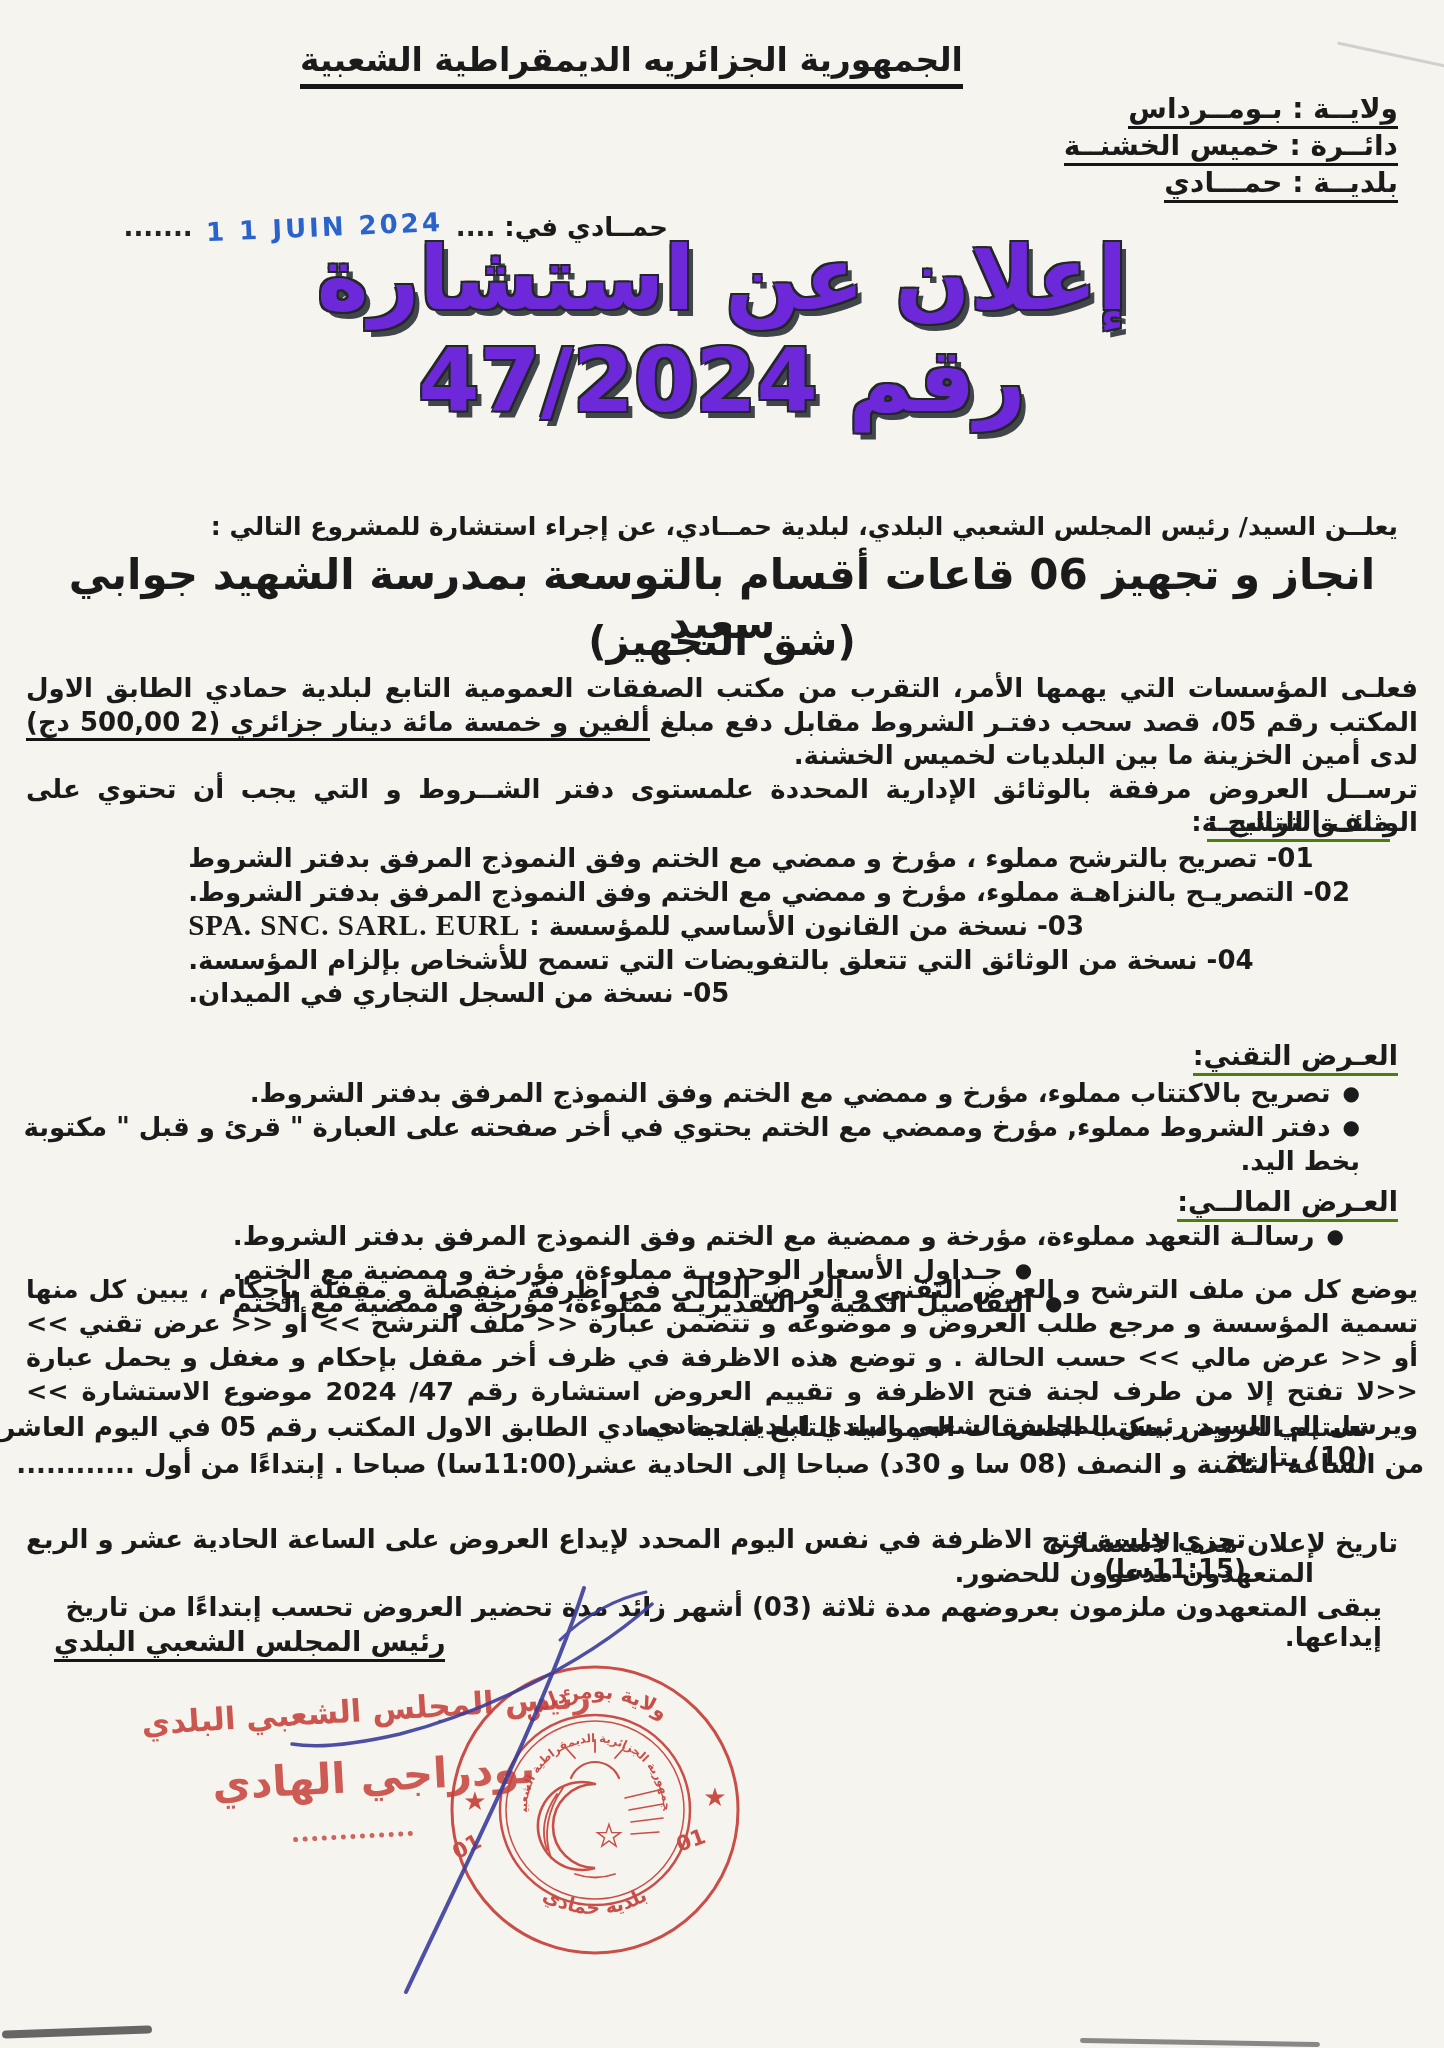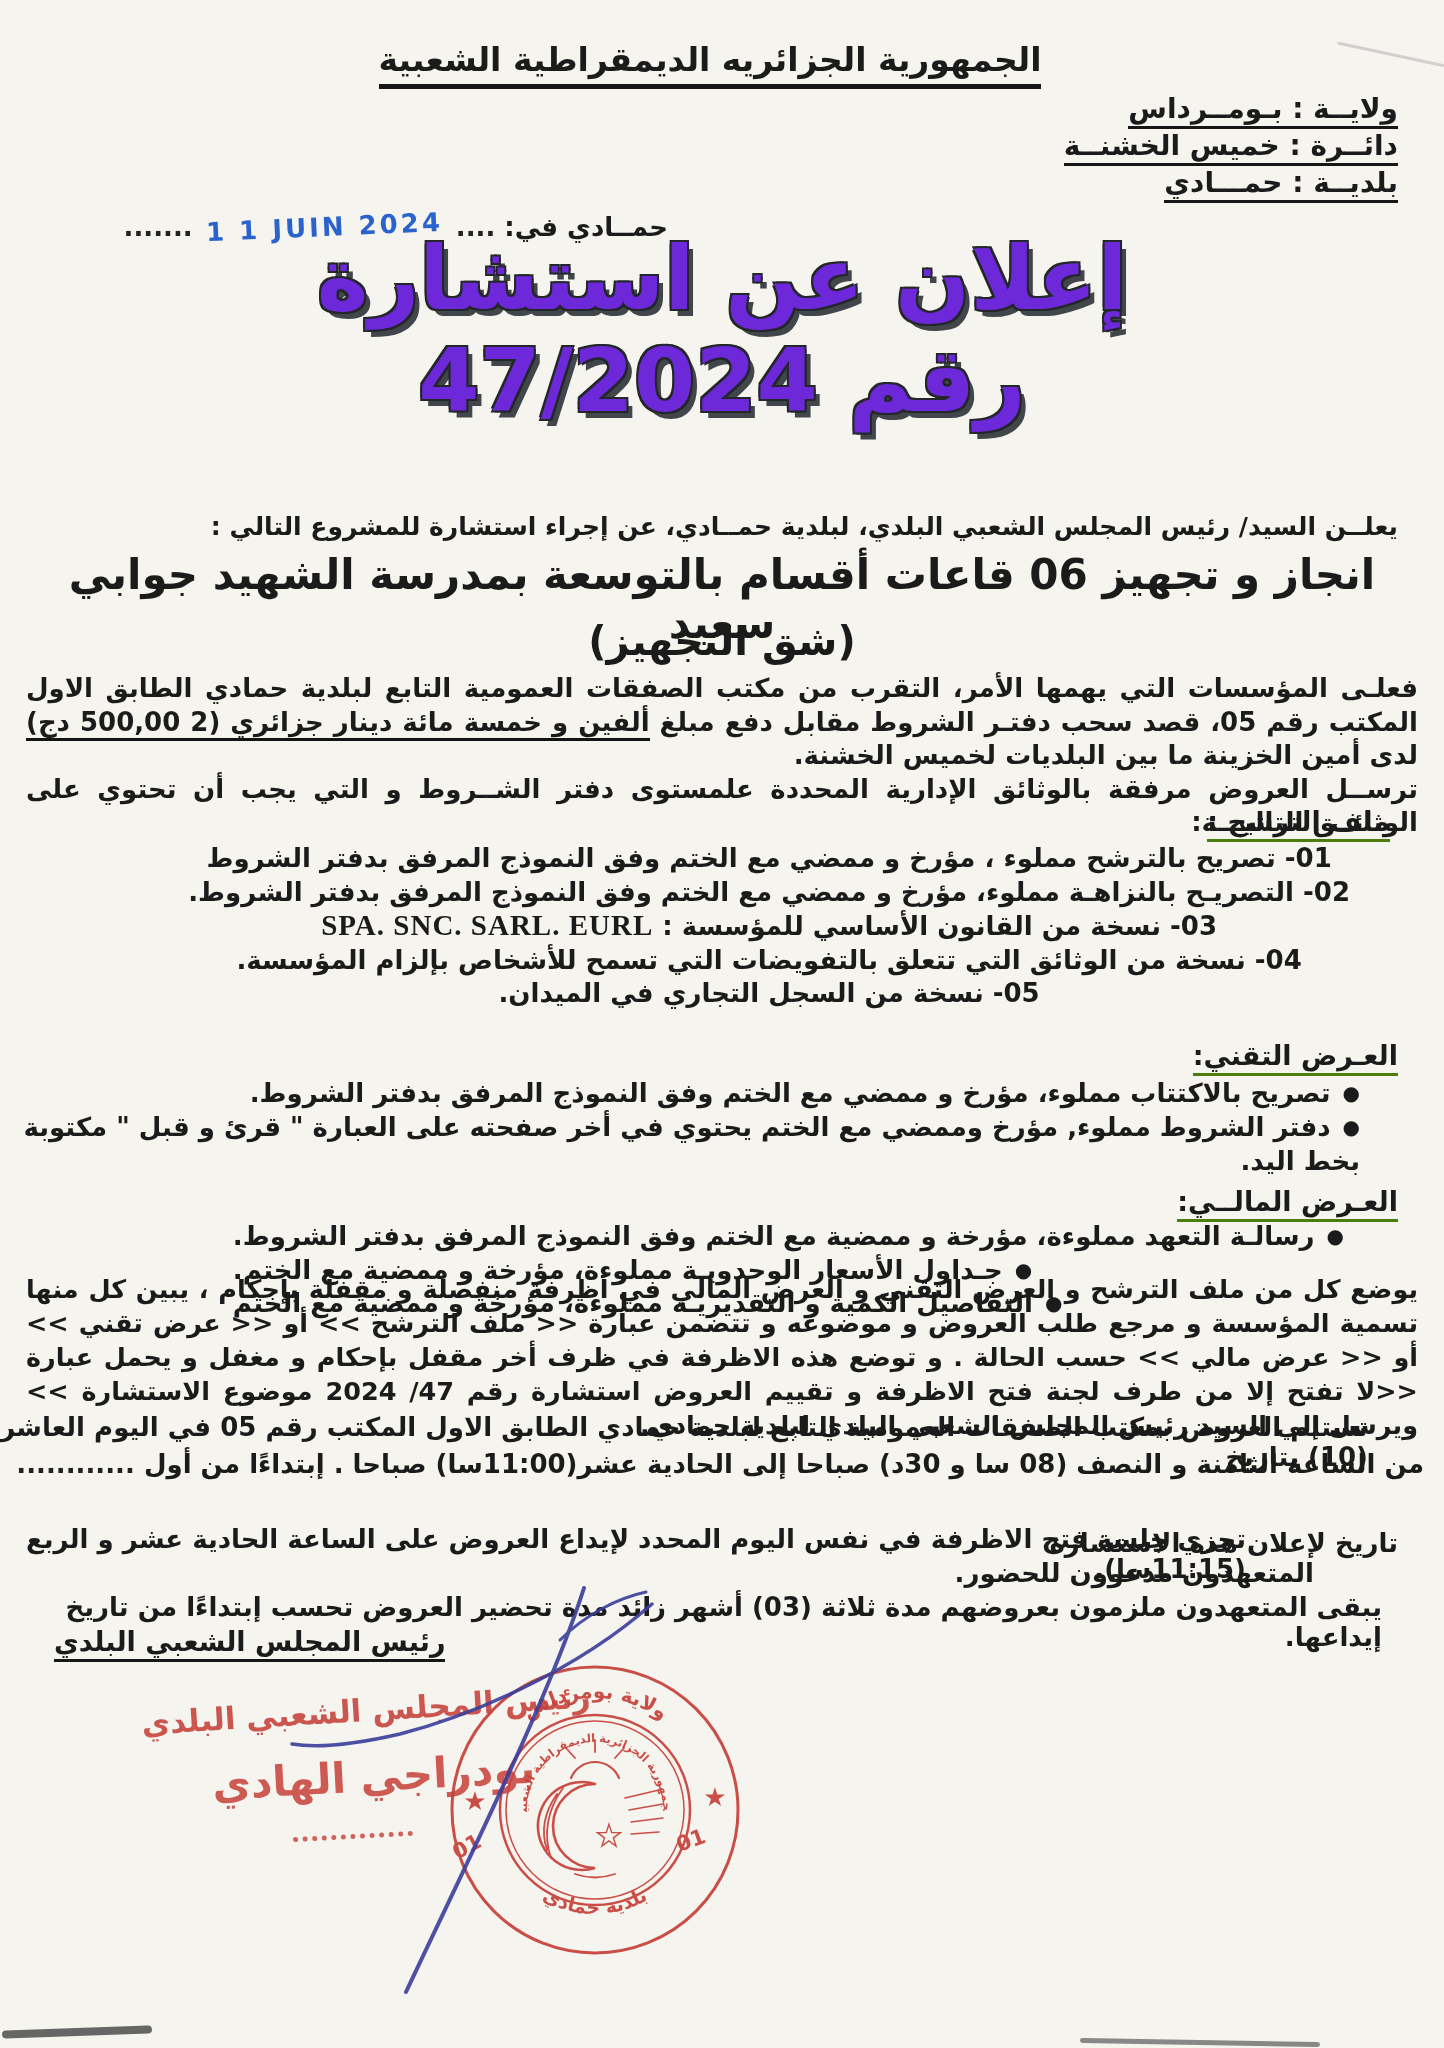--- a/index.html
+++ b/index.html
@@ -3,21 +3,21 @@
 <meta charset="utf-8">
 <style>
   html,body{margin:0;padding:0;background:#e9e7e1;}
   #paper{
     position:relative;width:1444px;height:2048px;margin:0 auto;
     background:#f6f4ee;overflow:hidden;
     font-family:"DejaVu Sans",sans-serif;color:#1b1b1b;direction:rtl;
   }
   .abs{position:absolute;}
   
-  .republic{top:40px;left:300px;width:820px;text-align:center;font-size:33px;font-weight:bold;letter-spacing:.5px;}
+  .republic{top:40px;left:300px;width:820px;text-align:left;font-size:33px;font-weight:bold;letter-spacing:.5px;}
   .republic span{display:inline-block;border-bottom:5px solid #171717;padding-bottom:5px;}
   .admin{top:94px;right:46px;text-align:right;font-size:28px;font-weight:bold;line-height:30px;}
   .admin div{margin-bottom:2px;}
   .admin span{display:inline-block;border-bottom:3px solid #171717;padding-bottom:2px;}
   .dateline{top:212px;left:88px;width:580px;font-size:26px;font-weight:bold;text-align:right;white-space:nowrap;}
   .bluestamp{
     display:inline-block;color:#2b63cc;font-weight:bold;letter-spacing:3px;
     transform:rotate(-2.5deg);white-space:nowrap;font-size:26px;margin:0 4px;
   }
   .dots{letter-spacing:2px;font-weight:bold;color:#222;}
@@ -31,21 +31,21 @@
       6px 7px 0 #41464a;
   }
   .intro{top:512px;right:46px;font-size:25px;font-weight:bold;}
   .projtitle{top:550px;left:20px;right:20px;text-align:center;font-size:42px;font-weight:bold;}
   .projsub{top:618px;left:20px;right:20px;text-align:center;font-size:40px;font-weight:bold;}
   .paras{top:672px;left:26px;width:1392px;font-size:26px;font-weight:bold;line-height:33.5px;text-align:justify;}
   .uline{border-bottom:3px solid #141414;padding-bottom:1px;}
   .sec-head{font-size:27px;font-weight:bold;}
   .sec-head span{display:inline-block;border-bottom:3px solid #4d7c0f;padding-bottom:2px;}
   .cand-head{top:806px;right:54px;}
-  .cand-list{top:842px;right:94px;text-align:center;font-size:26px;font-weight:bold;line-height:33.5px;}
+  .cand-list{top:842px;right:94px;text-align:left;font-size:26px;font-weight:bold;line-height:33.5px;}
   .latin{font-family:"Liberation Serif",serif;font-size:29px;font-weight:bold;letter-spacing:1px;}
   .tech-head{top:1040px;right:46px;}
   .tech-list{top:1076px;right:84px;text-align:right;font-size:26px;font-weight:bold;line-height:34px;}
   .fin-head{top:1186px;right:46px;}
   .fin-list{top:1220px;right:100px;text-align:left;font-size:26px;font-weight:bold;line-height:33.5px;}
   .bullet{display:inline-block;margin-left:12px;font-size:20px;vertical-align:2px;}
   .envelopes{top:1272px;left:26px;width:1392px;font-size:25.5px;font-weight:bold;line-height:34px;text-align:justify;}
   .receipt1{top:1412px;right:76px;font-size:26px;font-weight:bold;}
   .receipt2{top:1447px;left:20px;width:1404px;font-size:26px;font-weight:bold;text-align:right;white-space:nowrap;}
   .receipt3{top:1528px;right:46px;font-size:26px;font-weight:bold;}

